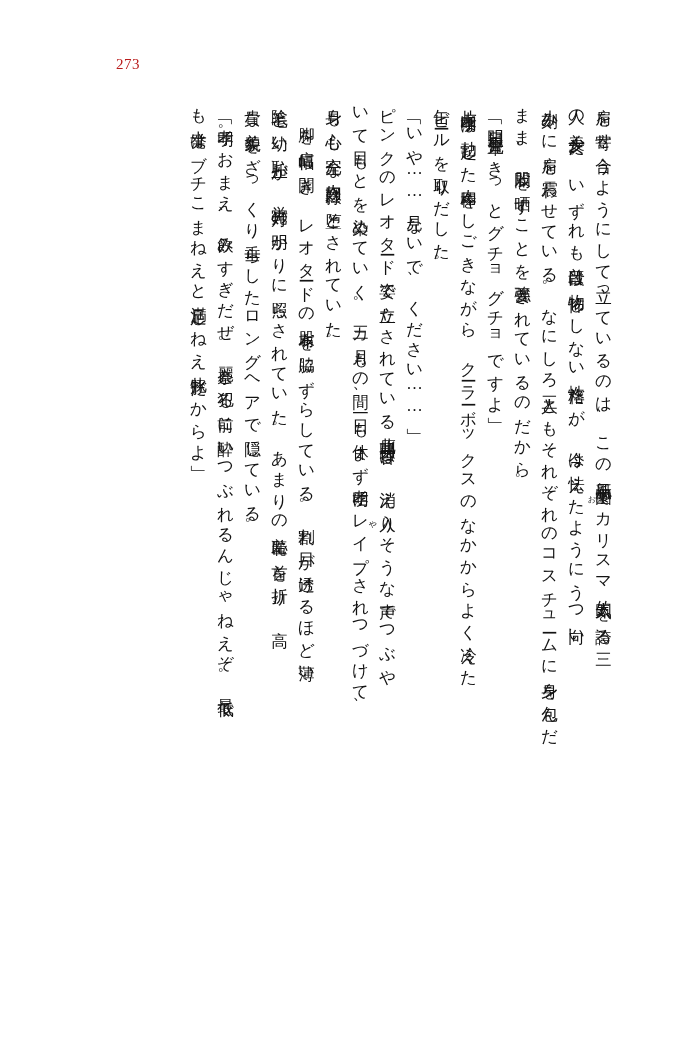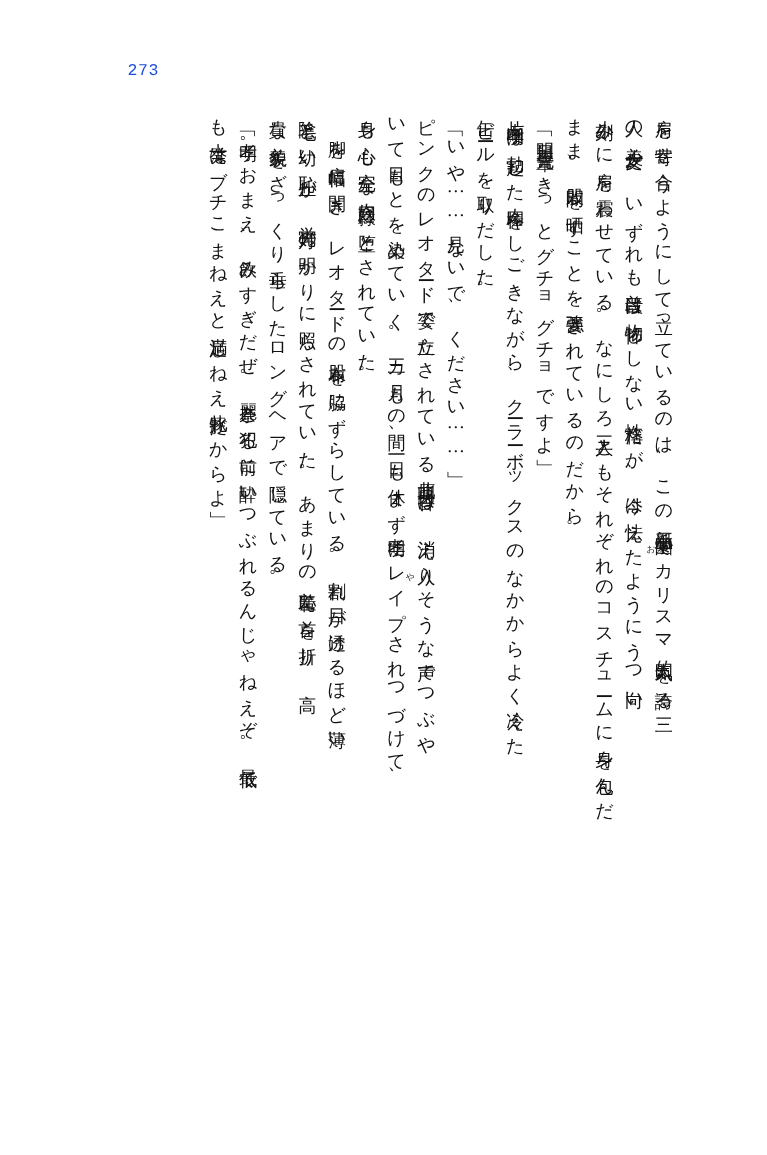--- a/index.html
+++ b/index.html
@@ -22,22 +22,22 @@
     background: #ffffff;
   }
 
   
   #page-number {
     position: absolute;
     left: 116px;
     top: 56px;
     font-size: 15px;
     letter-spacing: 0.5px;
-    color: #1d4ed8;
-    font-family: Liberation Mono, monospace;
+    color: #b91c1c;
+    font-family: Liberation Serif, serif;
   }
 
   
   #text-block {
     position: absolute;
     right: 86px;
     top: 96px;
     width: 530px;
     height: 880px;
     display: flex;

